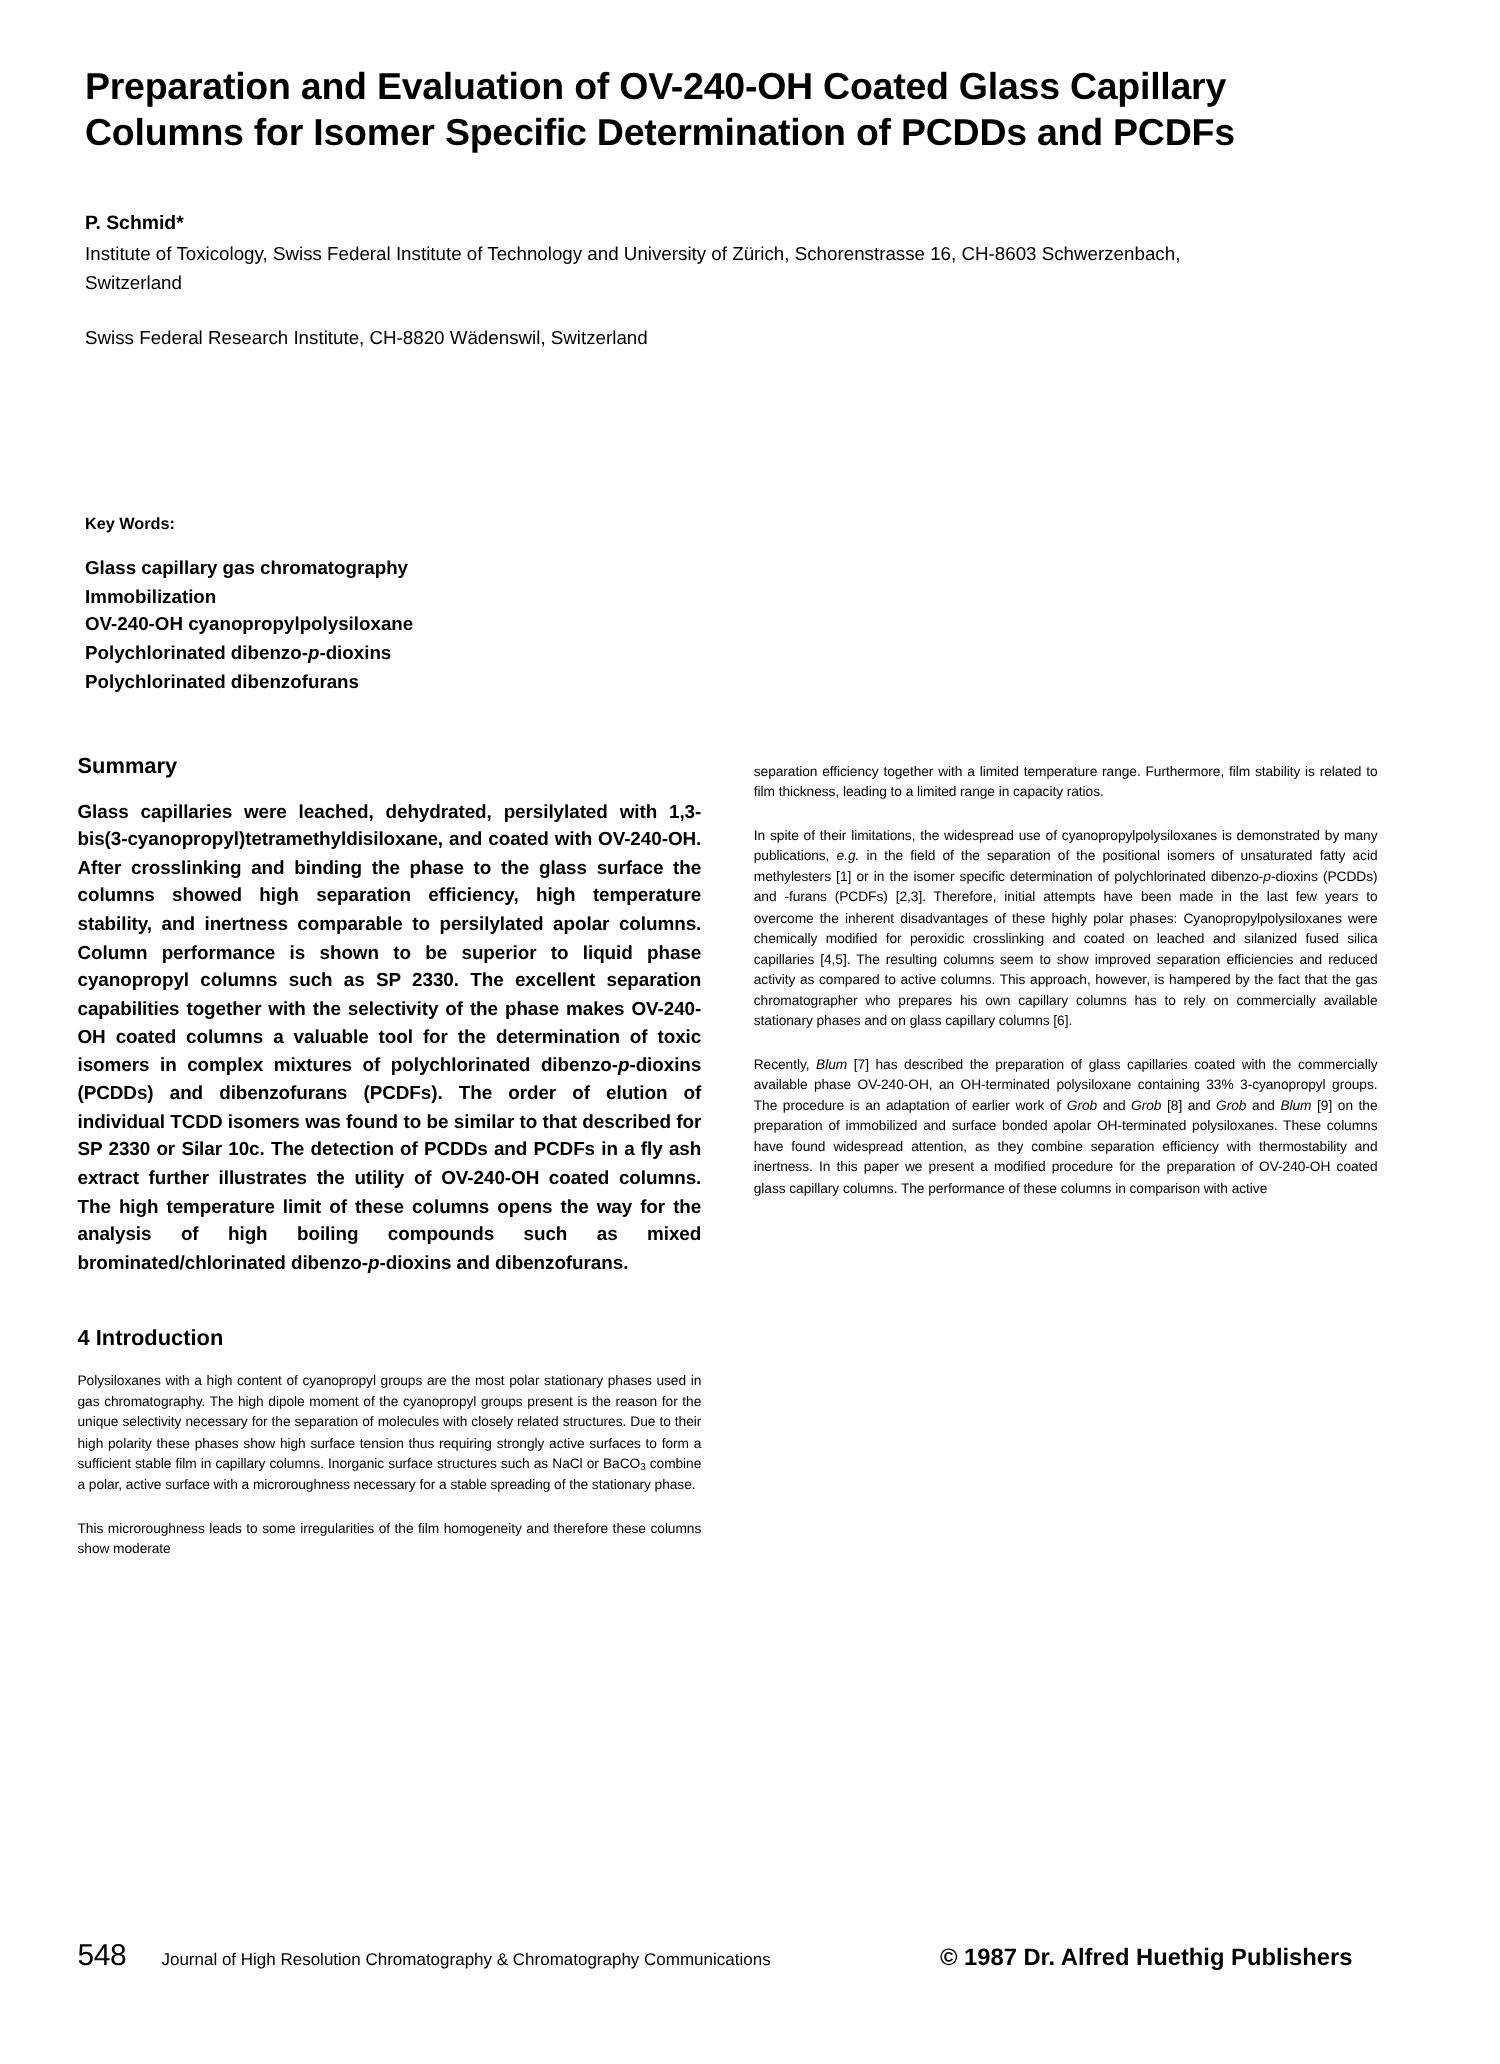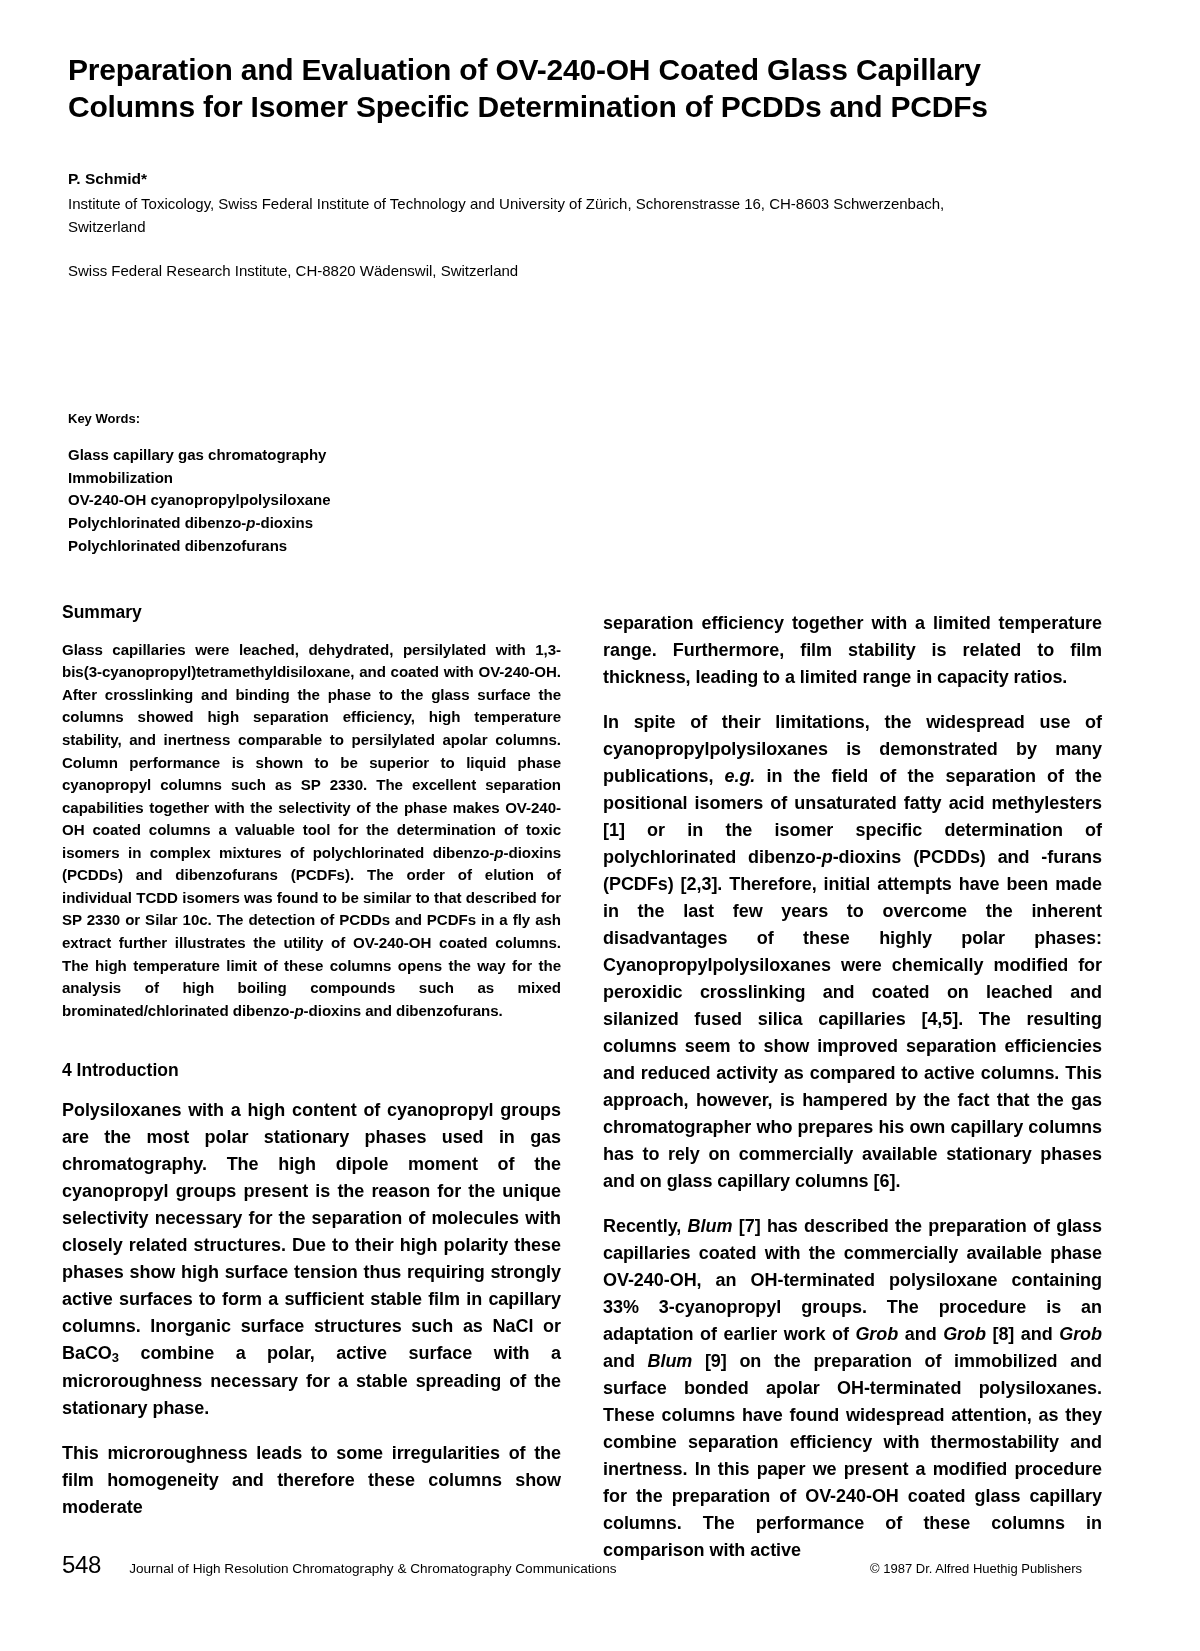--- a/index.html
+++ b/index.html
@@ -98,22 +98,22 @@
 
   p.abstract {
     font-size: 15.1px;
     font-weight: bold;
     line-height: 1.495;
     text-align: justify;
     margin: 0;
     letter-spacing: -0.05px;
   }
   p.body-text {
-    font-size: 18px;
-    font-weight: bold;
+    font-size: 11px;
+    font-weight: normal;
     line-height: 1.5;
     text-align: justify;
     margin: 0 0 18px 0;
     letter-spacing: -0.05px;
   }
   p.body-text:last-child {
     margin-bottom: 0;
   }
   i, em { font-style: italic; }
   sub {
@@ -135,22 +135,22 @@
     font-weight: normal;
     margin-right: 28px;
     letter-spacing: -0.3px;
   }
   .footer-journal {
     font-size: 13.6px;
     font-weight: normal;
     flex: 1 1 auto;
   }
   .footer-copyright {
-    font-size: 13px;
-    font-weight: normal;
+    font-size: 19px;
+    font-weight: bold;
     white-space: nowrap;
   }
 </style>
 </head>
 <body>
 
 <div class="page">
 
   <h1 class="title">Preparation and Evaluation of OV-240-OH Coated Glass Capillary Columns for Isomer Specific Determination of PCDDs and PCDFs</h1>
 

